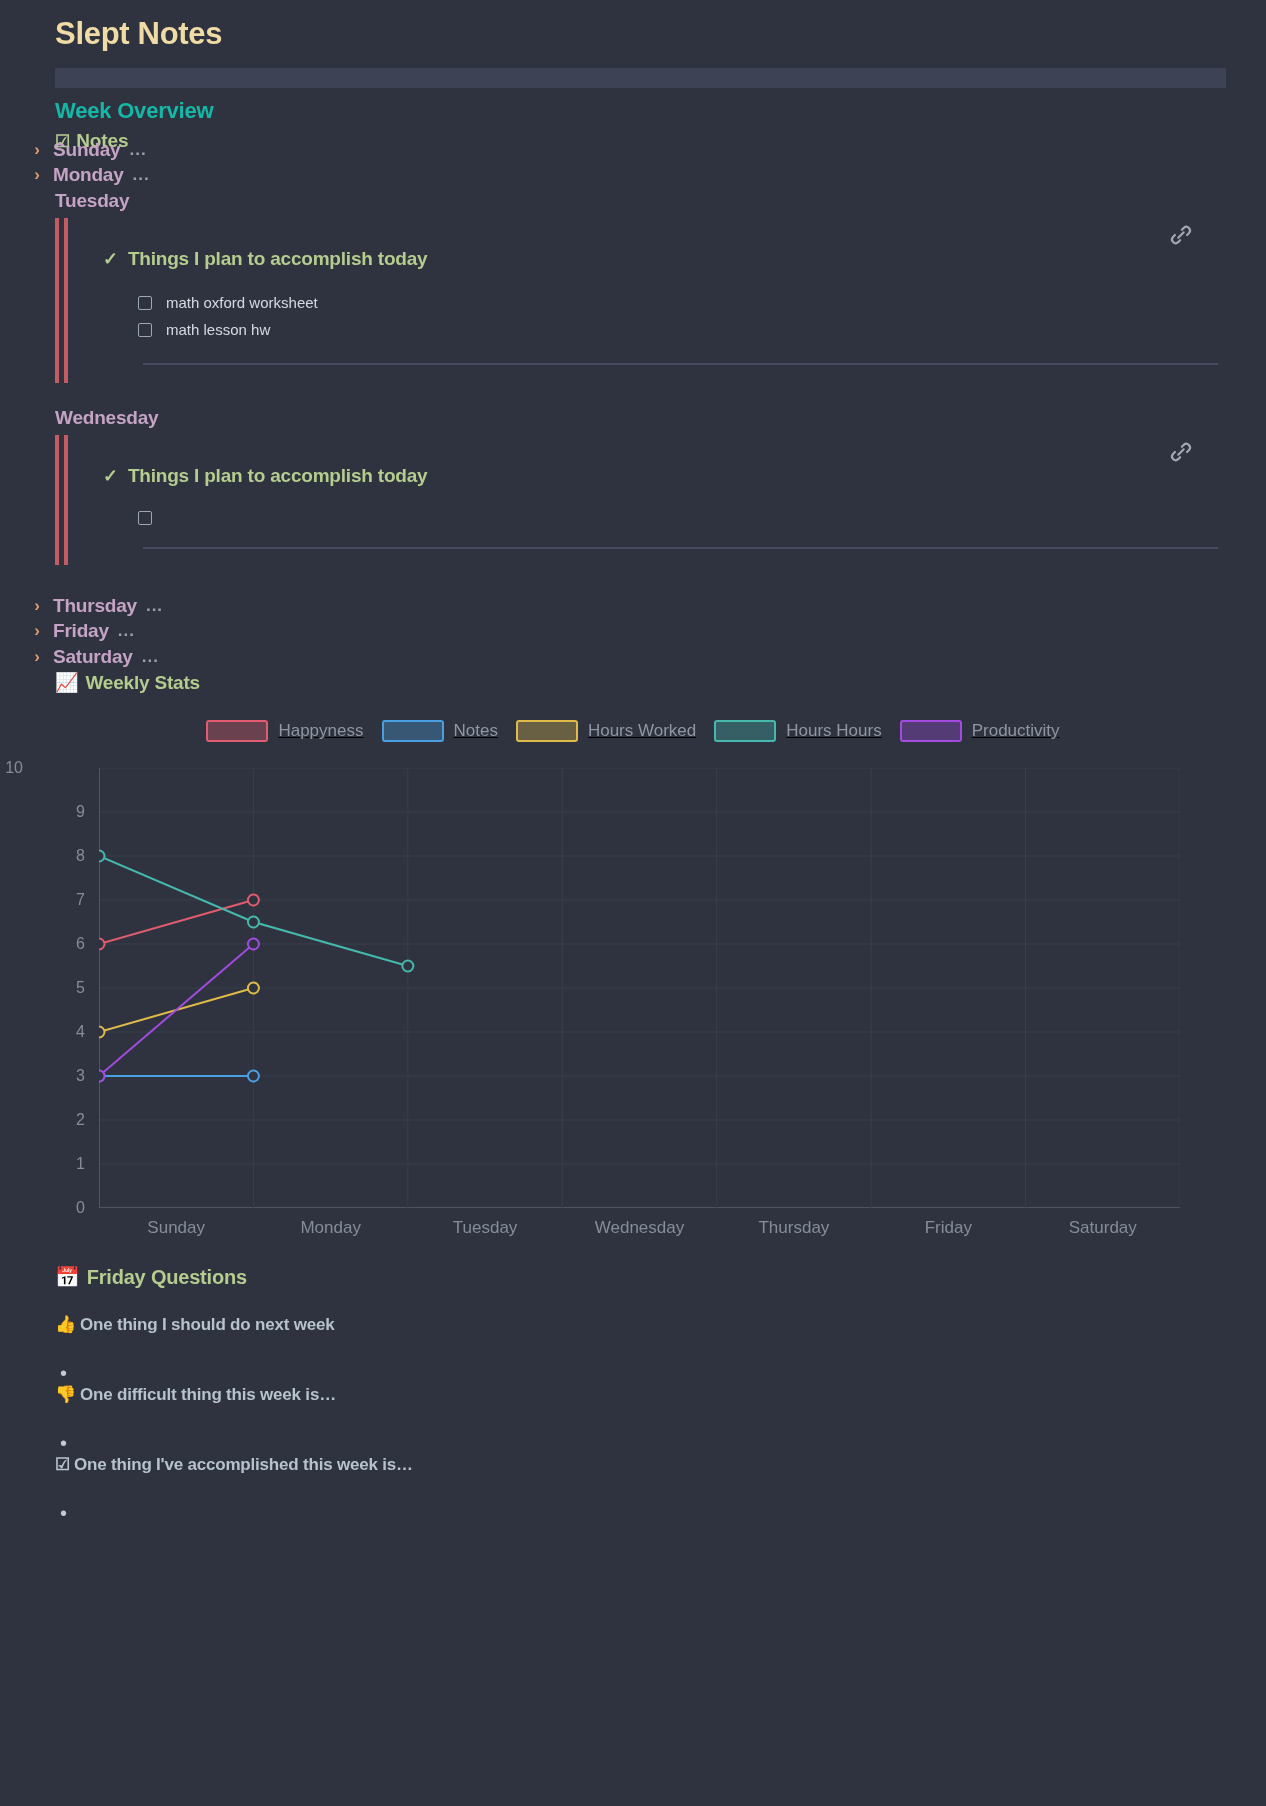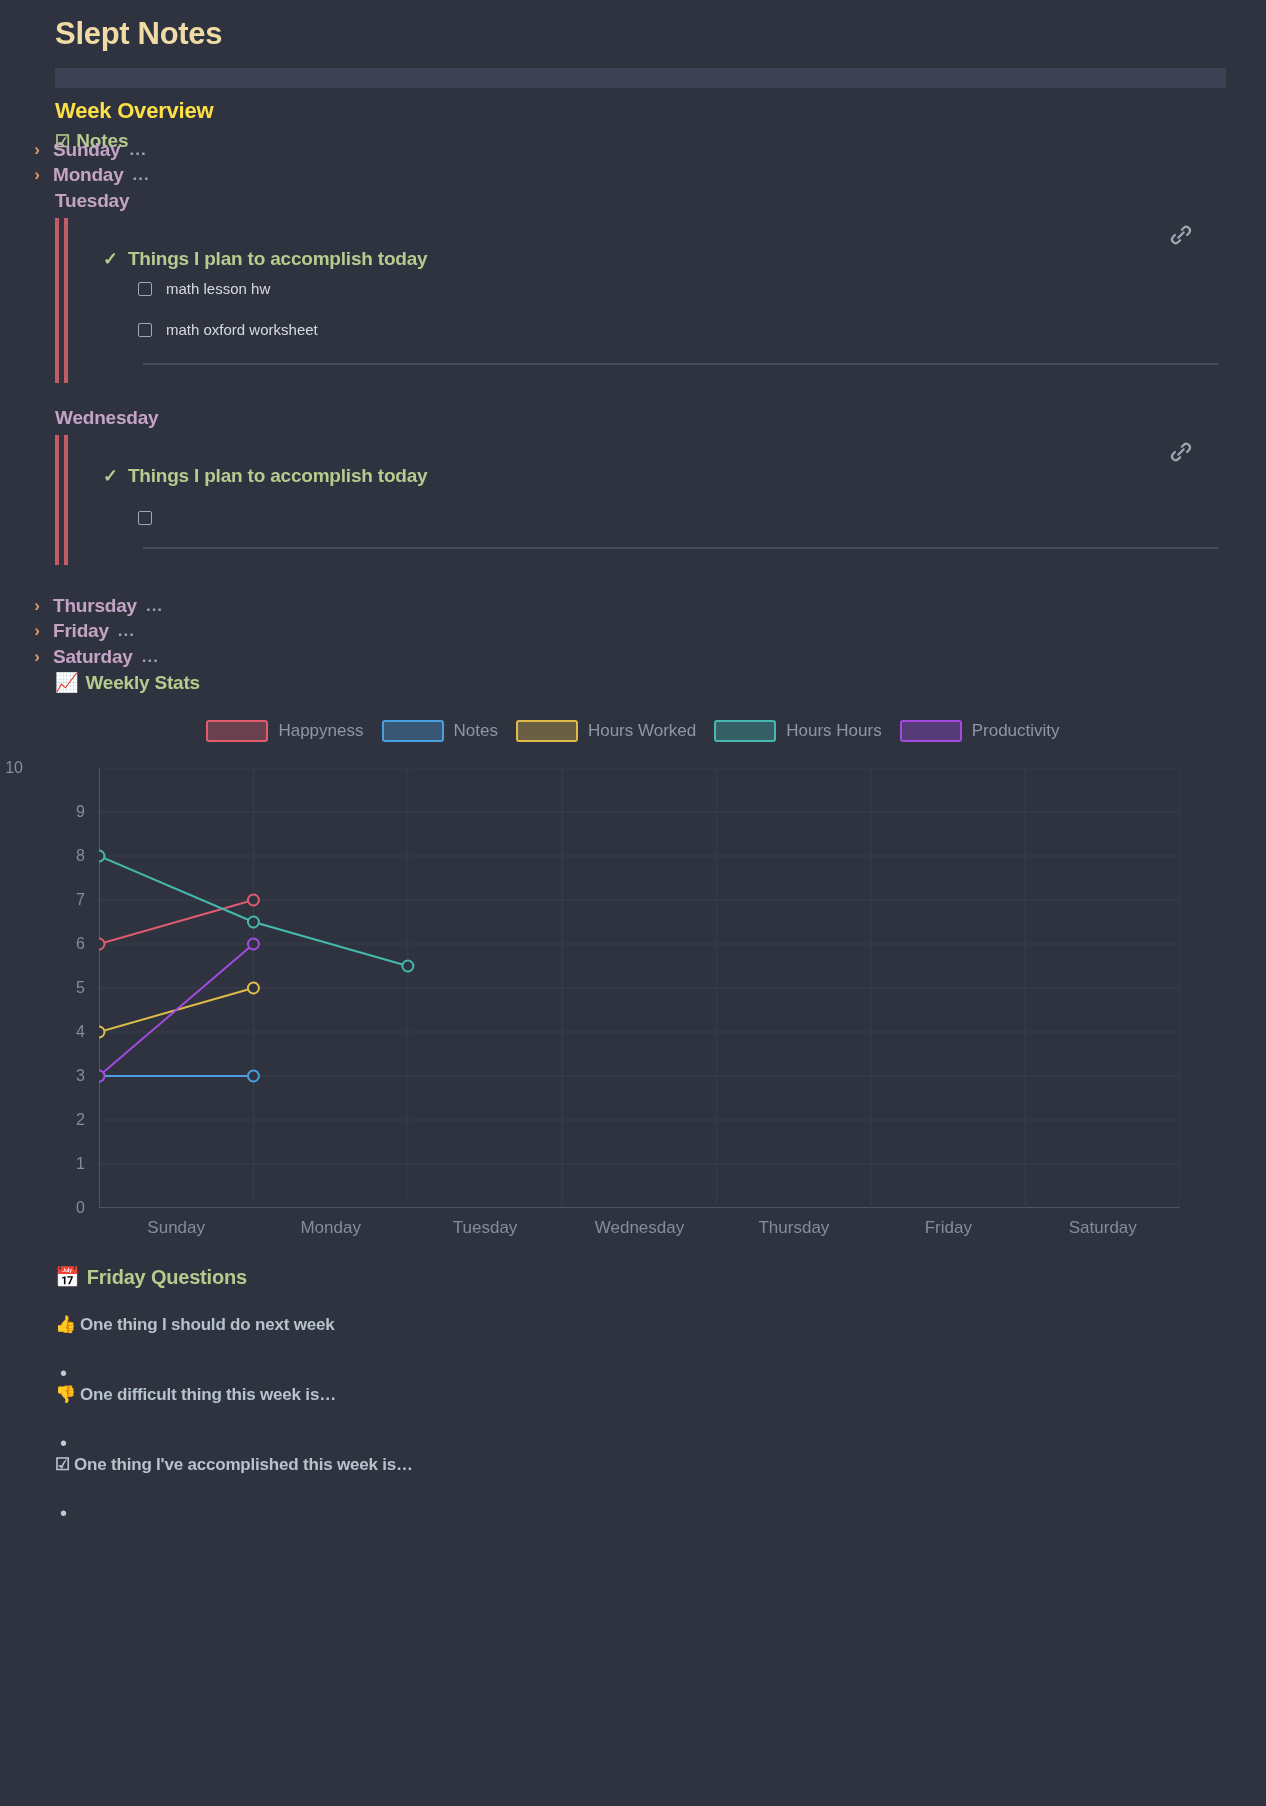--- a/index.html
+++ b/index.html
@@ -17,21 +17,21 @@
     font-size: 31px; font-weight: 700; color: #f0dba5; letter-spacing: -0.3px;
   }
   .top-divider {
     position: absolute; left: 55px; top: 68px;
     width: 1171px; height: 20px; background: #3d4354;
   }
 
   
   .week-overview {
     position: absolute; left: 55px; top: 98px;
-    font-size: 22px; font-weight: 700; color: #fde047; letter-spacing: -0.2px;
+    font-size: 22px; font-weight: 700; color: #14b8a6; letter-spacing: -0.2px;
   }
   .todo-line {
     position: absolute; left: 55px; top: 130px;
     font-size: 19px; font-weight: 700; color: #b5cc8e; letter-spacing: -0.1px;
     display: flex; align-items: center; gap: 6px;
   }
   .todo-line .cb { font-size: 17px; color: #b5cc8e; }
 
   
   .day-row {
@@ -82,21 +82,21 @@
   
   .stats-head {
     position: absolute; left: 55px; top: 671px;
     font-size: 19px; font-weight: 700; color: #b5cc8e; letter-spacing: -0.2px;
     display: flex; align-items: center; gap: 7px;
   }
 
   .chart-wrap { position: absolute; left: 0; top: 720px; width: 1266px; height: 510px; }
   .legend {
     position: absolute; top: 0; left: 0; width: 1266px;
-    display: flex; justify-content: center; align-items: center; gap: 18px;
+    display: flex; justify-content: center; align-items: center; gap: 18px; text-decoration: underline;
   }
   .legend-item { display: flex; align-items: center; gap: 10px; }
   .legend-swatch { width: 62px; height: 22px; border-radius: 3px; border: 2px solid; }
   .legend-label { font-size: 17px; color: #9096a3; }
 
   .plot { position: absolute; left: 99px; top: 48px; width: 1081px; height: 440px; }
   .ylabels { position: absolute; left: 0; top: 38px; width: 1266px; height: 460px; }
   .ylab {
     position: absolute; right: 0; width: 40px; text-align: right;
     font-size: 16px; color: #868c99; transform: translateY(-50%);
@@ -156,27 +156,27 @@
     <svg class="link-icon" style="top:4px;" viewBox="0 0 24 24" fill="none" stroke="#c3c9d4" stroke-width="2" stroke-linecap="round">
       <path d="M9.5 14.5 L14.5 9.5"></path>
       <path d="M12.8 7.2 L14.6 5.4 a3.4 3.4 0 0 1 4.8 4.8 L17.6 12"></path>
       <path d="M11.2 16.8 L9.4 18.6 a3.4 3.4 0 0 1 -4.8 -4.8 L6.4 12"></path>
     </svg>
     <div class="callout-inner">
       <div class="things-head" style="padding-top:30px;">
         <span class="check-glyph">✓</span>
         <span>Things I plan to accomplish today</span>
       </div>
+      <div class="task" style="margin-top:24px;">
+        <span class="box"></span>
+        <span>math oxford worksheet</span>
+      </div>
       <div class="task" style="margin-top:10px;">
         <span class="box"></span>
         <span>math lesson hw</span>
-      </div>
-      <div class="task" style="margin-top:24px;">
-        <span class="box"></span>
-        <span>math oxford worksheet</span>
       </div>
       <div class="hr" style="margin-top:25px;"></div>
     </div>
   </div>
 
   <div class="day-head" style="top:407px;">Wednesday</div>
   <div class="callout" style="top:435px; height:130px;">
     <div class="bar-a" style="height:130px;"></div>
     <div class="bar-b" style="height:130px;"></div>
     <svg class="link-icon" style="top:4px;" viewBox="0 0 24 24" fill="none" stroke="#c3c9d4" stroke-width="2" stroke-linecap="round">

